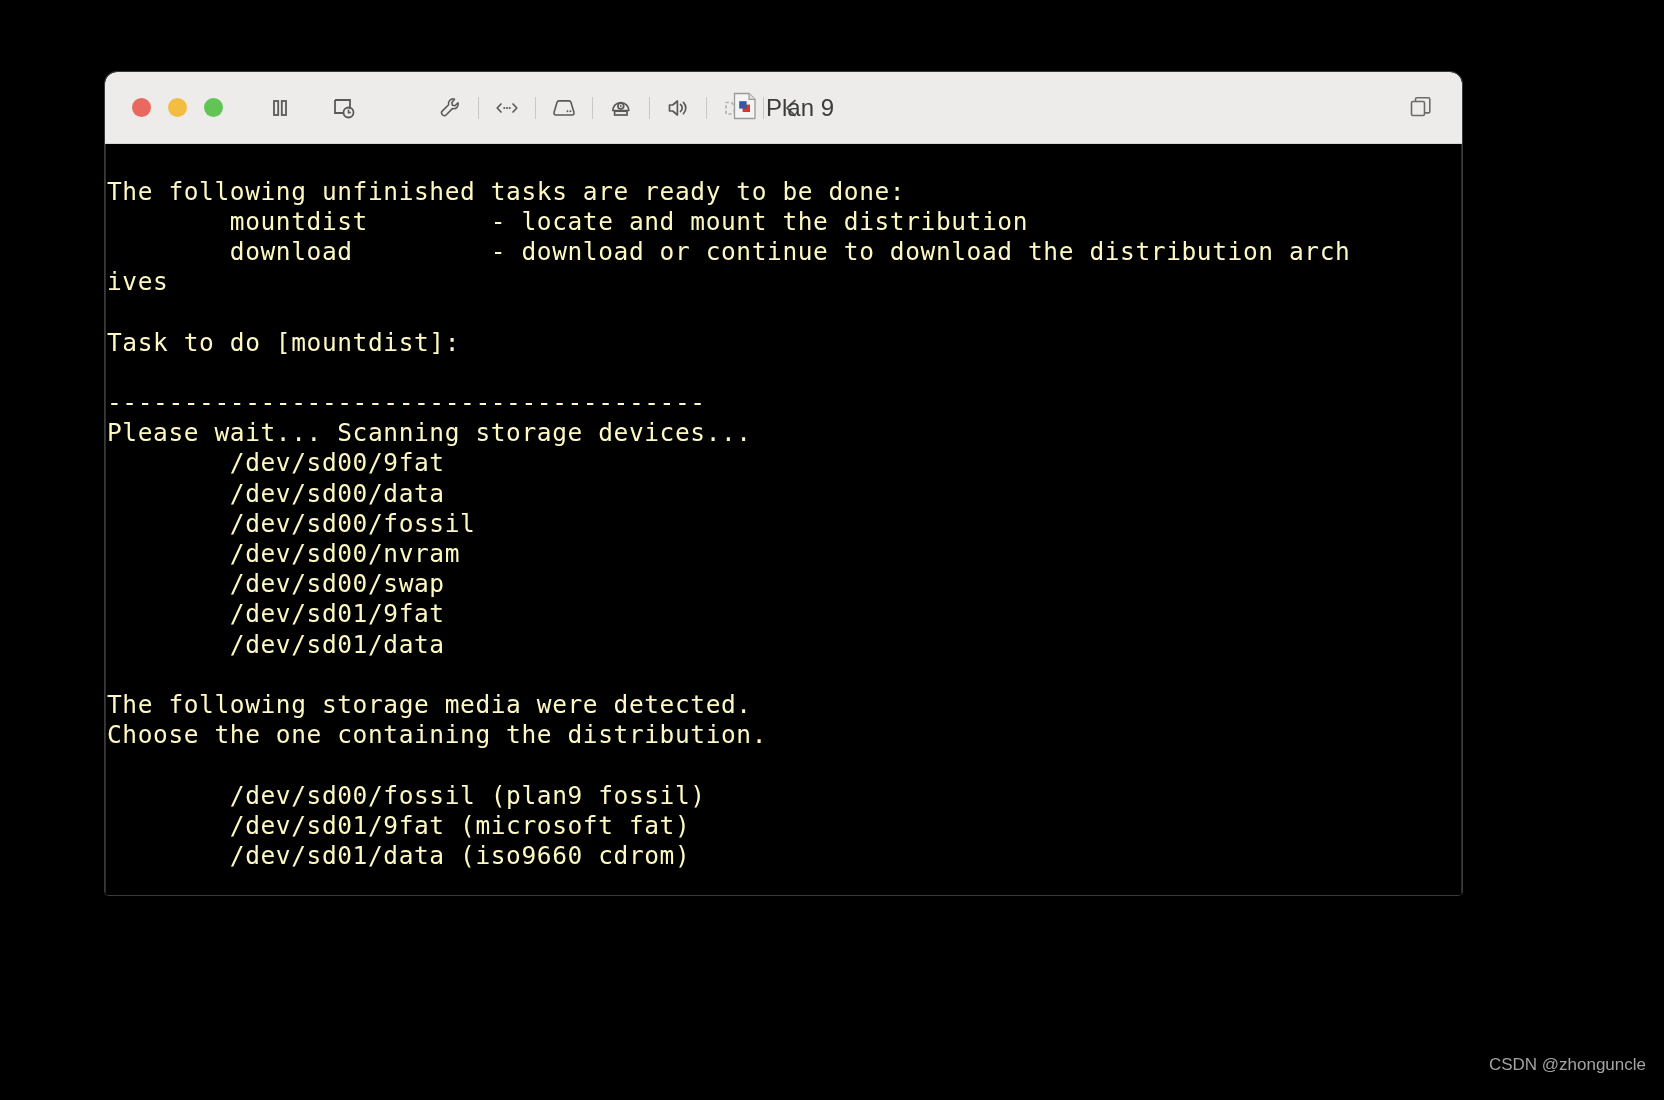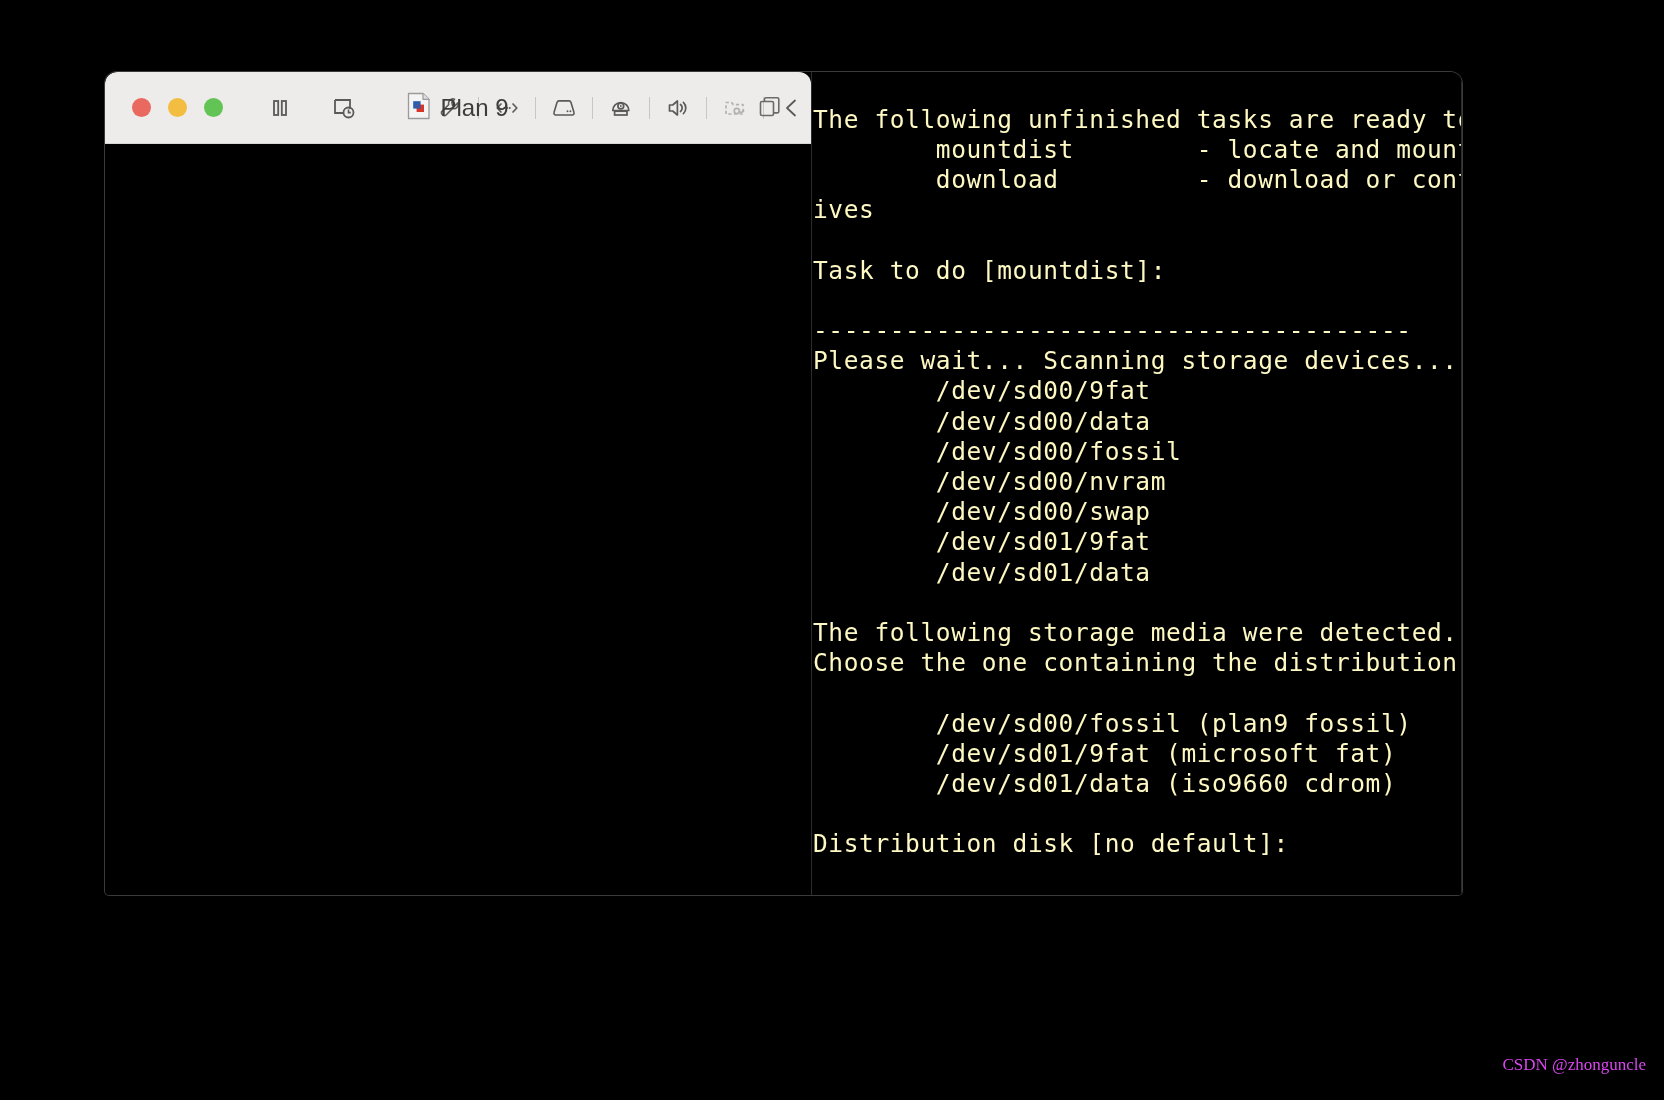--- a/index.html
+++ b/index.html
@@ -20,20 +20,21 @@
     position: absolute;
     left: 105px;
     top: 72px;
     width: 1357px;
     height: 823px;
     border-radius: 12px 12px 4px 4px;
     background: #000;
     box-shadow: 0 0 0 1px #3a3a3a;
     overflow: hidden;
     display: flex;
+    flex-direction: column;
   }
 
   
   #titlebar {
     height: 71px;
     background: #eeecea;
     border-radius: 12px 12px 0 0;
     display: flex;
     align-items: center;
     position: relative;
@@ -131,23 +132,23 @@
     line-height: 30.2px;
     letter-spacing: 0.6px;
     padding: 8px 0 0 1px;
   }
 
   
   #watermark {
     position: absolute;
     right: 18px;
     bottom: 25px;
-    color: #d946ef;
+    color: #a3a3a3;
     font-size: 17px;
-    font-family: Liberation Serif, serif;
+    font-family: Liberation Sans, sans-serif;
   }
 </style>
 </head>
 <body>
 
 <div id="vm-window">
 
   <div id="titlebar">
 
     <div class="traffic-lights">

